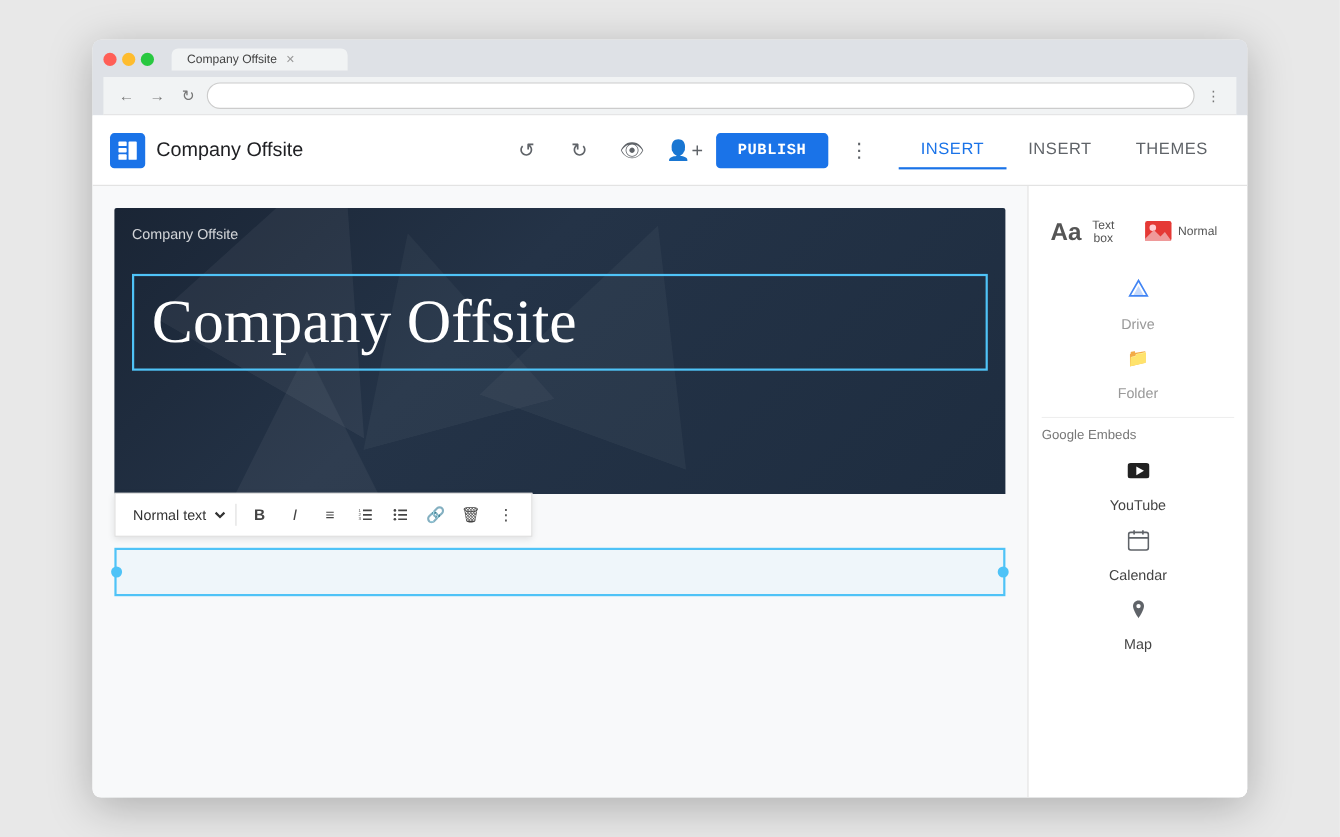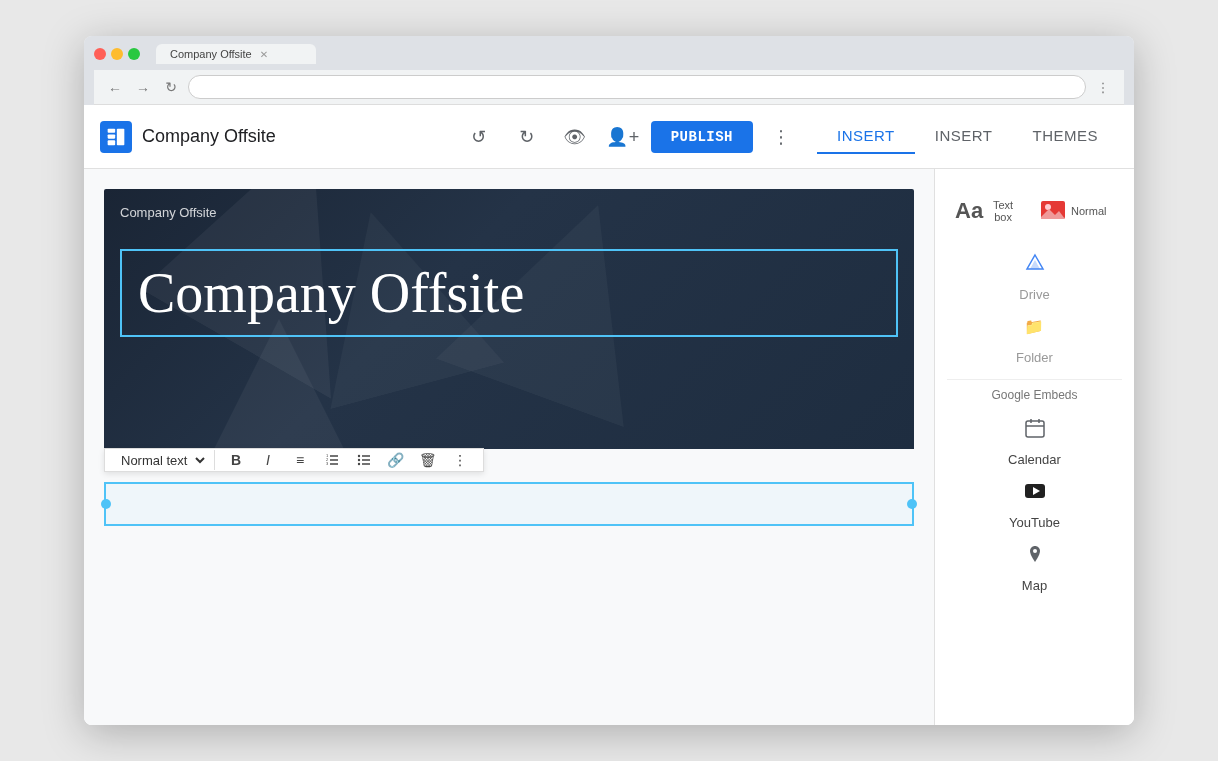--- a/index.html
+++ b/index.html
@@ -299,21 +299,21 @@
       overflow: hidden;
     }
 
     
     .text-toolbar {
       background: white;
       border: 1px solid #ddd;
       display: flex;
       align-items: center;
       padding: 0 8px;
-      height: 24px;
+      height: 40px;
       gap: 2px;
       box-shadow: 0 2px 6px rgba(0,0,0,0.1);
       position: relative;
       z-index: 2;
       width: fit-content;
       margin: -1px 0 0 0;
     }
 
     .text-style-select {
       border: none;
@@ -405,21 +405,20 @@
       display: flex;
       gap: 4px;
       flex-wrap: wrap;
     }
 
     .panel-section-header {
       font-size: 12px;
       color: #777;
       margin-bottom: 8px;
       font-weight: 500;
-      text-align: center;
     }
 
     .single-panel-item {
       display: flex;
       align-items: center;
       gap: 12px;
       padding: 6px 4px;
       border-radius: 4px;
       cursor: pointer;
       flex-direction: column;
@@ -608,42 +607,42 @@
           <div class="single-icon">📁</div>
           <span class="single-label" style="color:#999;font-size:13px;">Folder</span>
         </div>
 
         <div style="border-top:1px solid #eee;margin:8px 0;"></div>
 
         <div class="panel-section-header">Google Embeds</div>
 
         <div class="single-panel-item">
           <div class="single-icon">
+            <svg width="20" height="14" viewBox="0 0 20 14">
+              <rect width="20" height="14" rx="3" fill="#212121"></rect>
+              <polygon points="8,3 8,11 15,7" fill="white"></polygon>
+            </svg>
+          </div>
+          <span class="single-label">YouTube</span>
+        </div>
+
+        <div class="single-panel-item">
+          <div class="single-icon">
             <svg width="20" height="20" viewBox="0 0 20 20">
               <rect x="1" y="3" width="18" height="16" rx="2" fill="none" stroke="#5f6368" stroke-width="1.5"></rect>
               <line x1="1" y1="8" x2="19" y2="8" stroke="#5f6368" stroke-width="1.5"></line>
               <line x1="6" y1="1" x2="6" y2="5" stroke="#5f6368" stroke-width="1.5"></line>
               <line x1="14" y1="1" x2="14" y2="5" stroke="#5f6368" stroke-width="1.5"></line>
             </svg>
           </div>
           <span class="single-label">Calendar</span>
         </div>
 
         <div class="single-panel-item">
           <div class="single-icon">
-            <svg width="20" height="14" viewBox="0 0 20 14">
-              <rect width="20" height="14" rx="3" fill="#212121"></rect>
-              <polygon points="8,3 8,11 15,7" fill="white"></polygon>
-            </svg>
-          </div>
-          <span class="single-label">YouTube</span>
-        </div>
-
-        <div class="single-panel-item">
-          <div class="single-icon">
             <svg width="20" height="20" viewBox="0 0 20 20">
               <path d="M10 2C7.24 2 5 4.24 5 7c0 4 5 11 5 11s5-7 5-11c0-2.76-2.24-5-5-5z" fill="#5f6368"></path>
               <circle cx="10" cy="7" r="2" fill="white"></circle>
             </svg>
           </div>
           <span class="single-label">Map</span>
         </div>
       </div>
     </div>
   </div>

